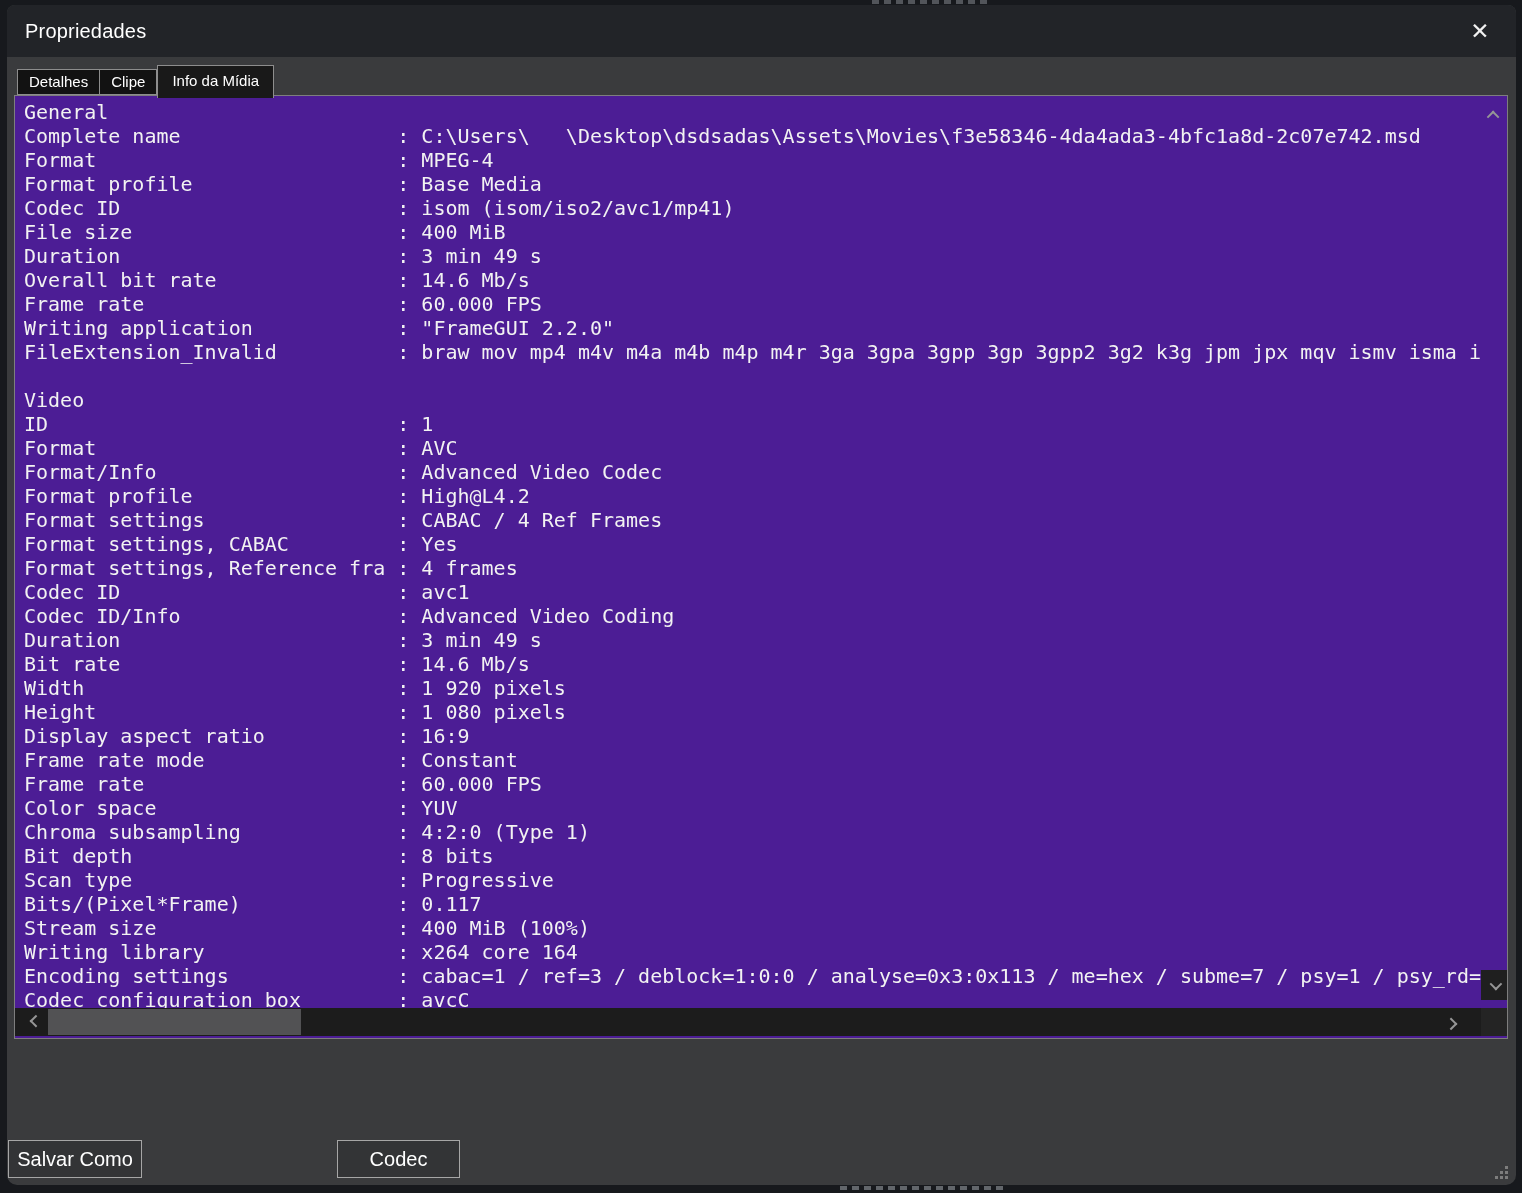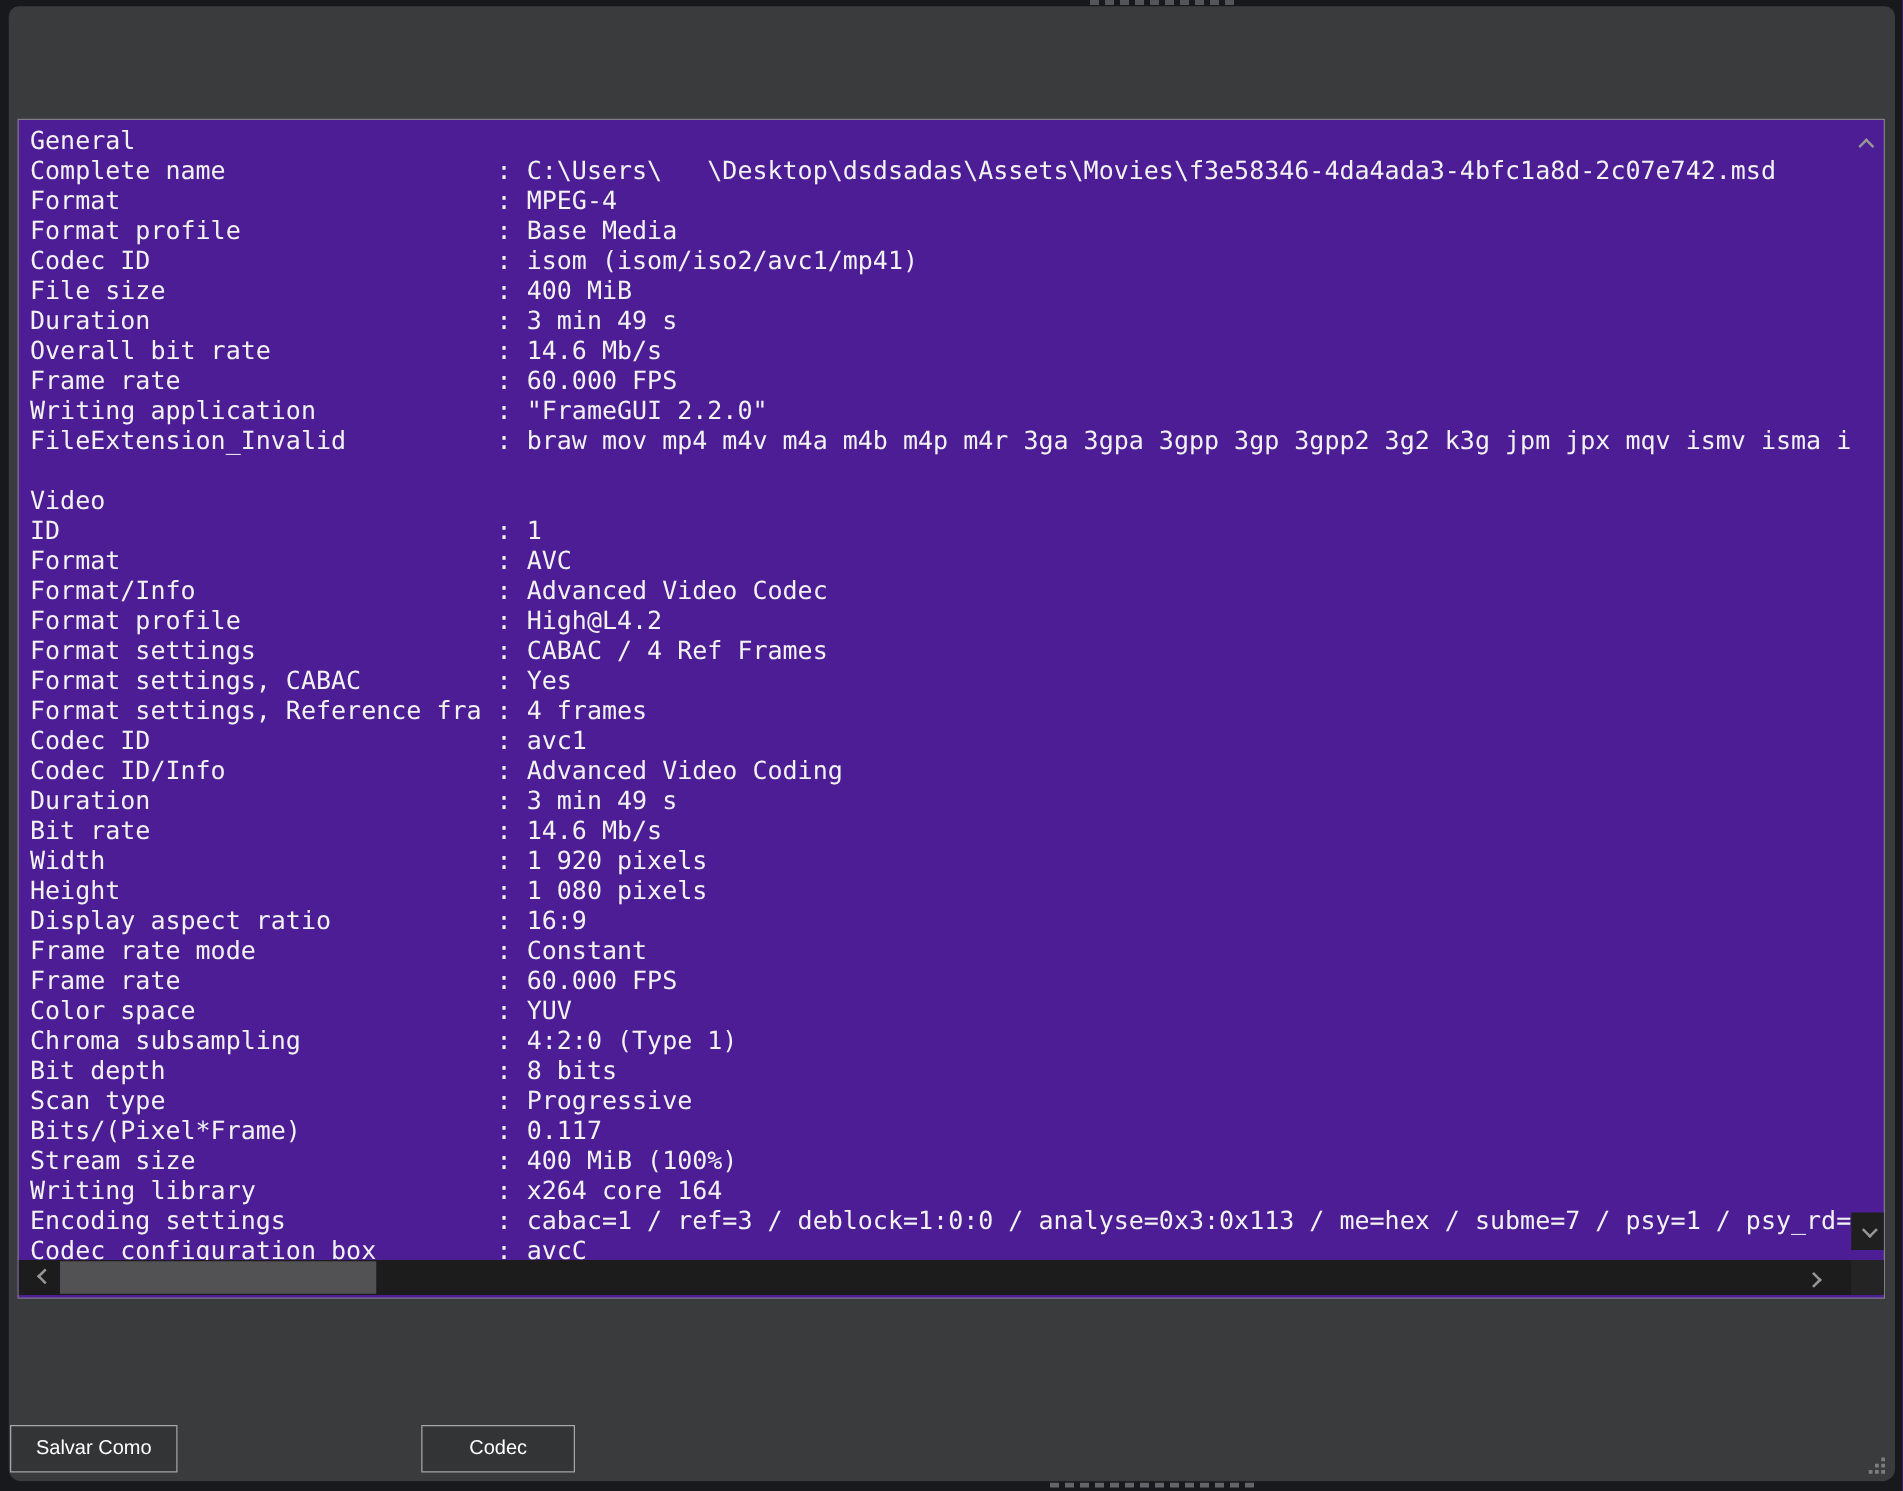--- a/index.html
+++ b/index.html
@@ -172,21 +172,21 @@
 
   
   .btn {
     position: absolute;
     top: 1135px;
     height: 38px;
     background: #333436;
     border: 1px solid #a6a6a6;
     color: #ffffff;
     font-family: "Liberation Sans", sans-serif;
-    font-size: 16px;
+    font-size: 20px;
     cursor: pointer;
   }
   .btn-save  { left: 1px;   width: 134px; }
   .btn-close { left: 330px; width: 123px; }
 
   
   .grip {
     position: absolute;
     right: 6px; bottom: 4px;
     width: 16px; height: 16px;
@@ -208,21 +208,36 @@
 
 <div class="remnant remnant-top">
     <div class="bar"></div>
   </div>
 <div class="remnant remnant-bottom">
     <div class="bar"></div>
   </div>
 
 <div class="dialog">
 
-
+  <div class="titlebar">
+    <span class="title">Propriedades</span>
+    <span class="close-x">✕</span>
+  </div>
+
+  <div class="tabstrip">
+    <div class="tab">
+      <span>Detalhes</span>
+    </div>
+    <div class="tab">
+      <span>Clipe</span>
+    </div>
+    <div class="tab active">
+      <span>Info da Mídia</span>
+    </div>
+  </div>
 
   <div class="panel">
     <div class="mi-text"><div class="mi-line">General</div><div class="mi-line">Complete name                  : C:\Users\   \Desktop\dsdsadas\Assets\Movies\f3e58346-4da4ada3-4bfc1a8d-2c07e742.msd</div><div class="mi-line">Format                         : MPEG-4</div><div class="mi-line">Format profile                 : Base Media</div><div class="mi-line">Codec ID                       : isom (isom/iso2/avc1/mp41)</div><div class="mi-line">File size                      : 400 MiB</div><div class="mi-line">Duration                       : 3 min 49 s</div><div class="mi-line">Overall bit rate               : 14.6 Mb/s</div><div class="mi-line">Frame rate                     : 60.000 FPS</div><div class="mi-line">Writing application            : "FrameGUI 2.2.0"</div><div class="mi-line">FileExtension_Invalid          : braw mov mp4 m4v m4a m4b m4p m4r 3ga 3gpa 3gpp 3gp 3gpp2 3g2 k3g jpm jpx mqv ismv isma ism</div><div class="mi-line">&nbsp;</div><div class="mi-line">Video</div><div class="mi-line">ID                             : 1</div><div class="mi-line">Format                         : AVC</div><div class="mi-line">Format/Info                    : Advanced Video Codec</div><div class="mi-line">Format profile                 : High@L4.2</div><div class="mi-line">Format settings                : CABAC / 4 Ref Frames</div><div class="mi-line">Format settings, CABAC         : Yes</div><div class="mi-line">Format settings, Reference fra : 4 frames</div><div class="mi-line">Codec ID                       : avc1</div><div class="mi-line">Codec ID/Info                  : Advanced Video Coding</div><div class="mi-line">Duration                       : 3 min 49 s</div><div class="mi-line">Bit rate                       : 14.6 Mb/s</div><div class="mi-line">Width                          : 1 920 pixels</div><div class="mi-line">Height                         : 1 080 pixels</div><div class="mi-line">Display aspect ratio           : 16:9</div><div class="mi-line">Frame rate mode                : Constant</div><div class="mi-line">Frame rate                     : 60.000 FPS</div><div class="mi-line">Color space                    : YUV</div><div class="mi-line">Chroma subsampling             : 4:2:0 (Type 1)</div><div class="mi-line">Bit depth                      : 8 bits</div><div class="mi-line">Scan type                      : Progressive</div><div class="mi-line">Bits/(Pixel*Frame)             : 0.117</div><div class="mi-line">Stream size                    : 400 MiB (100%)</div><div class="mi-line">Writing library                : x264 core 164</div><div class="mi-line">Encoding settings              : cabac=1 / ref=3 / deblock=1:0:0 / analyse=0x3:0x113 / me=hex / subme=7 / psy=1 / psy_rd=1</div><div class="mi-line">Codec configuration box        : avcC</div></div>
 
     <div class="vscroll">
       <div class="btn-up">
         <span class="chev up"></span>
       </div>
       <div class="btn-down">
         <span class="chev down"></span>

